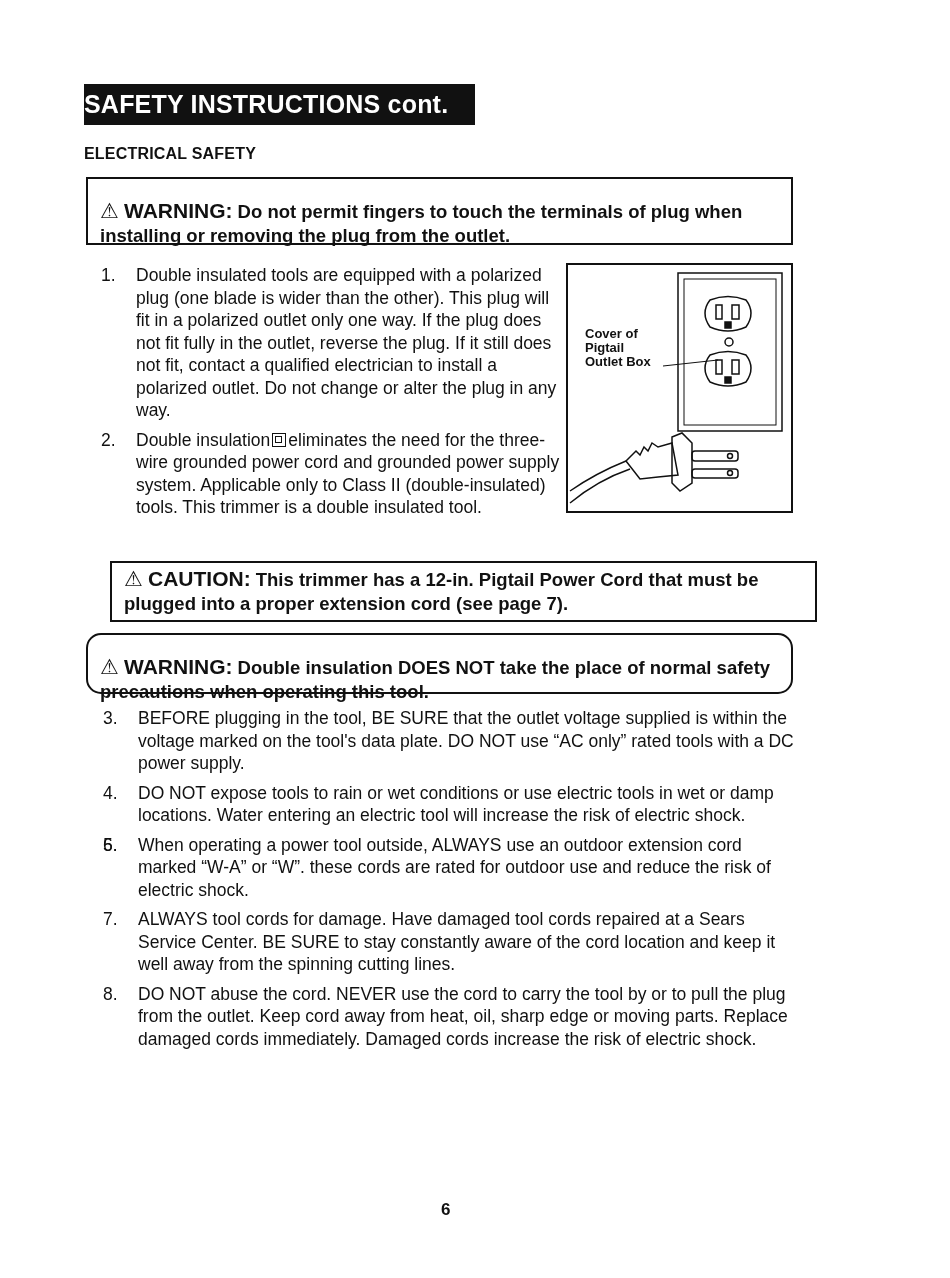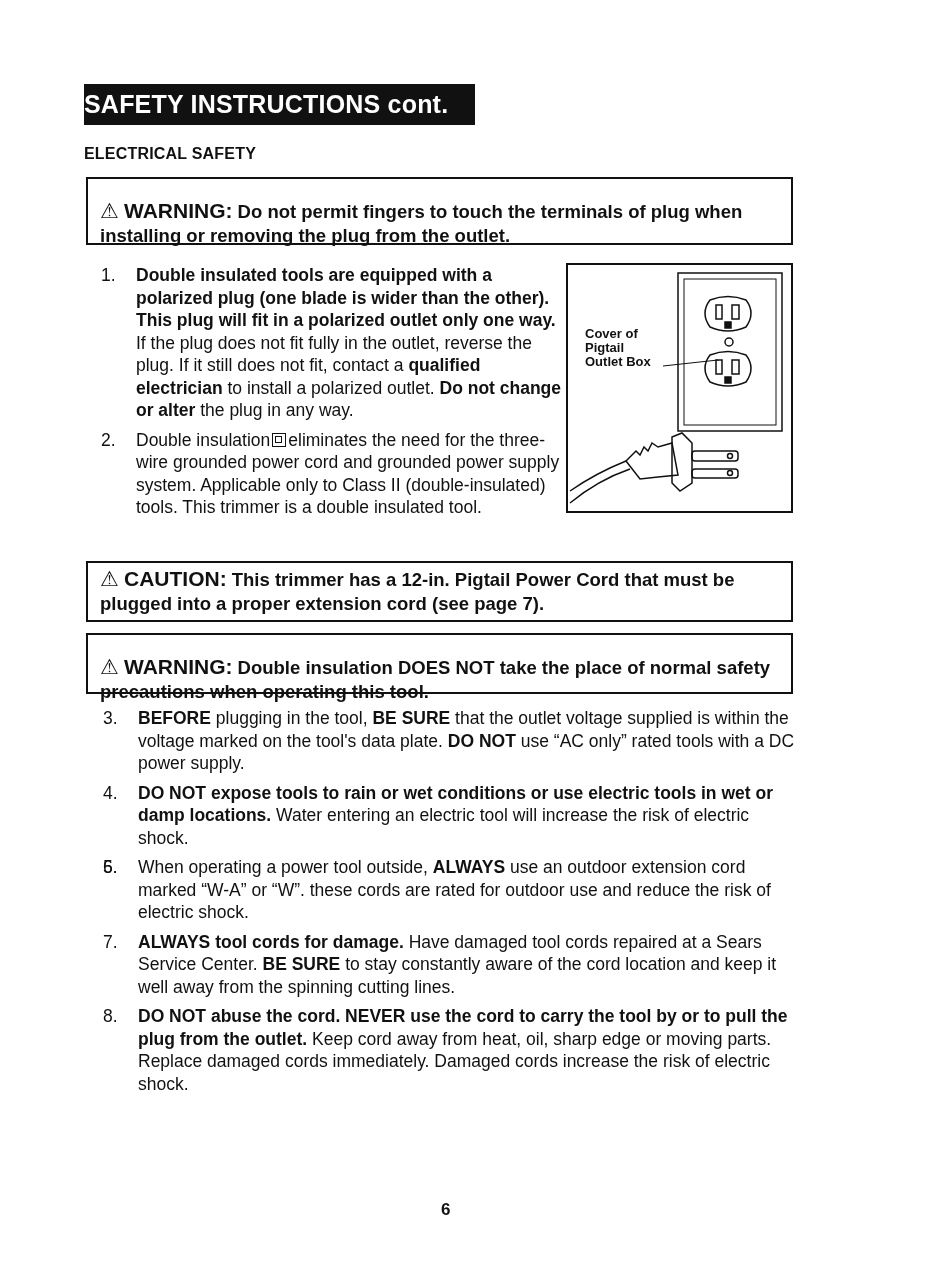--- a/index.html
+++ b/index.html
@@ -7,26 +7,26 @@
          font-family: "Liberation Sans", sans-serif; color: #111; }
   .title-bar { position: absolute; left: 84px; top: 84px; width: 391px; height: 41px;
                background: #111; color: #fff; font-weight: bold; font-size: 25px;
                line-height: 41px; padding-left: 0; box-sizing: border-box; letter-spacing: 0.2px; }
   .section-head { position: absolute; left: 84px; top: 145px; font-weight: bold; font-size: 16px; letter-spacing: 0.2px; }
   .box { position: absolute; left: 86px; width: 707px; border: 2px solid #111; box-sizing: border-box;
          padding: 20px 10px 3px 12px; font-weight: bold; font-size: 18.5px; line-height: 24px; }
   .box .label { font-size: 21px; }
   .box .tri { font-size: 21px; font-weight: normal; }
   .box1 { top: 177px; height: 68px; }
-  .box2 { top: 561px; height: 61px; padding-top: 4px; }
-  .box3 { top: 633px; height: 61px; }
+  .box2 { top: 561px; height: 61px; padding-top: 4px; margin-left: 24px; }
+  .box3 { top: 633px; height: 61px; border-radius: 15px; }
   ol.items { list-style: none; margin: 0; padding: 0; position: absolute; }
   ol.items li { position: relative; padding-left: 35px; font-size: 17.5px; line-height: 22.5px; margin-bottom: 7px; }
   ol.items li .num { position: absolute; left: 0; top: 0; }
-  .b { font-weight: bold; }
+  .b { font-weight: normal; }
   .list-a { left: 101px; top: 264px; width: 462px; }
   .list-b { left: 103px; top: 707px; width: 700px; }
   .di-symbol { display: inline-block; width: 12px; height: 12px; border: 1.5px solid #111; position: relative;
                vertical-align: -1px; margin: 0 2px; }
   .di-symbol::after { content: ""; position: absolute; left: 2px; top: 2px; width: 5px; height: 5px; border: 1.2px solid #111; }
   .figure { position: absolute; left: 566px; top: 263px; width: 227px; height: 250px; border: 2px solid #111; box-sizing: border-box; font-weight: bold; }
   .figure svg { position: absolute; left: 0; top: 0; }
   .fig-label { position: absolute; left: 17px; top: 62px; font-size: 13px; line-height: 14px; }
   .page-number { position: absolute; left: 441px; top: 1200px; font-weight: bold; font-size: 17px; }
 </style>

